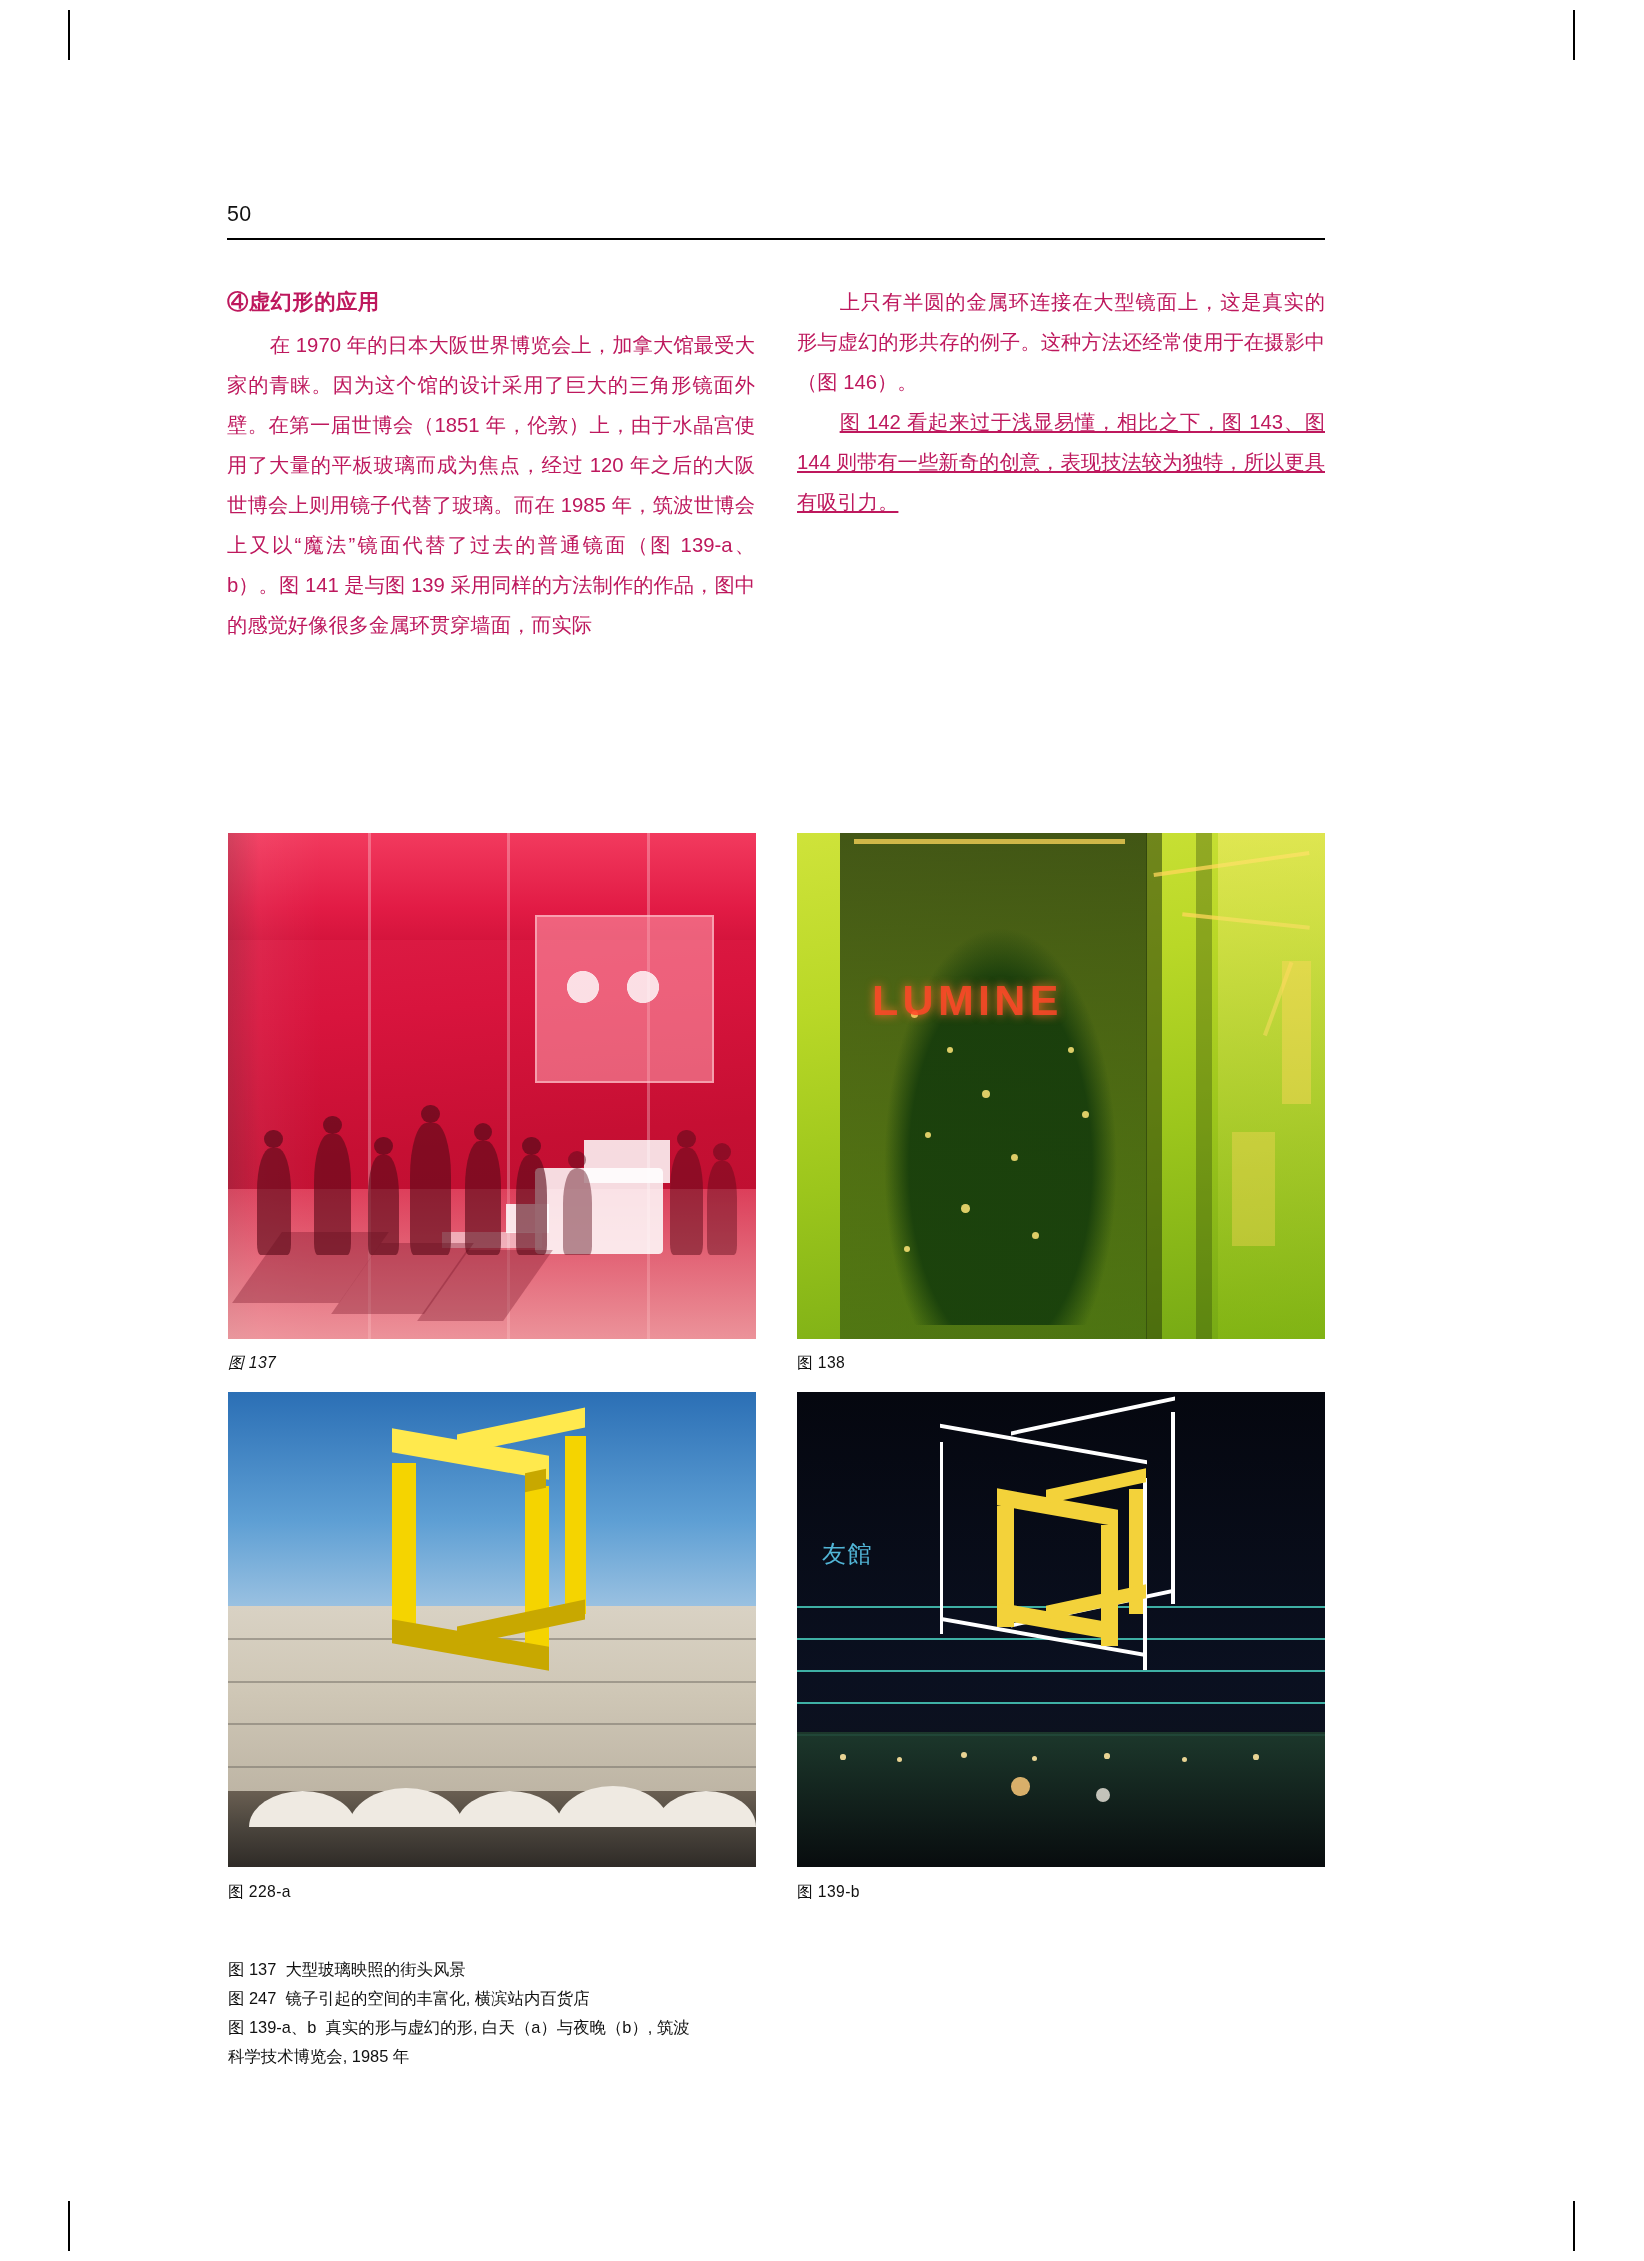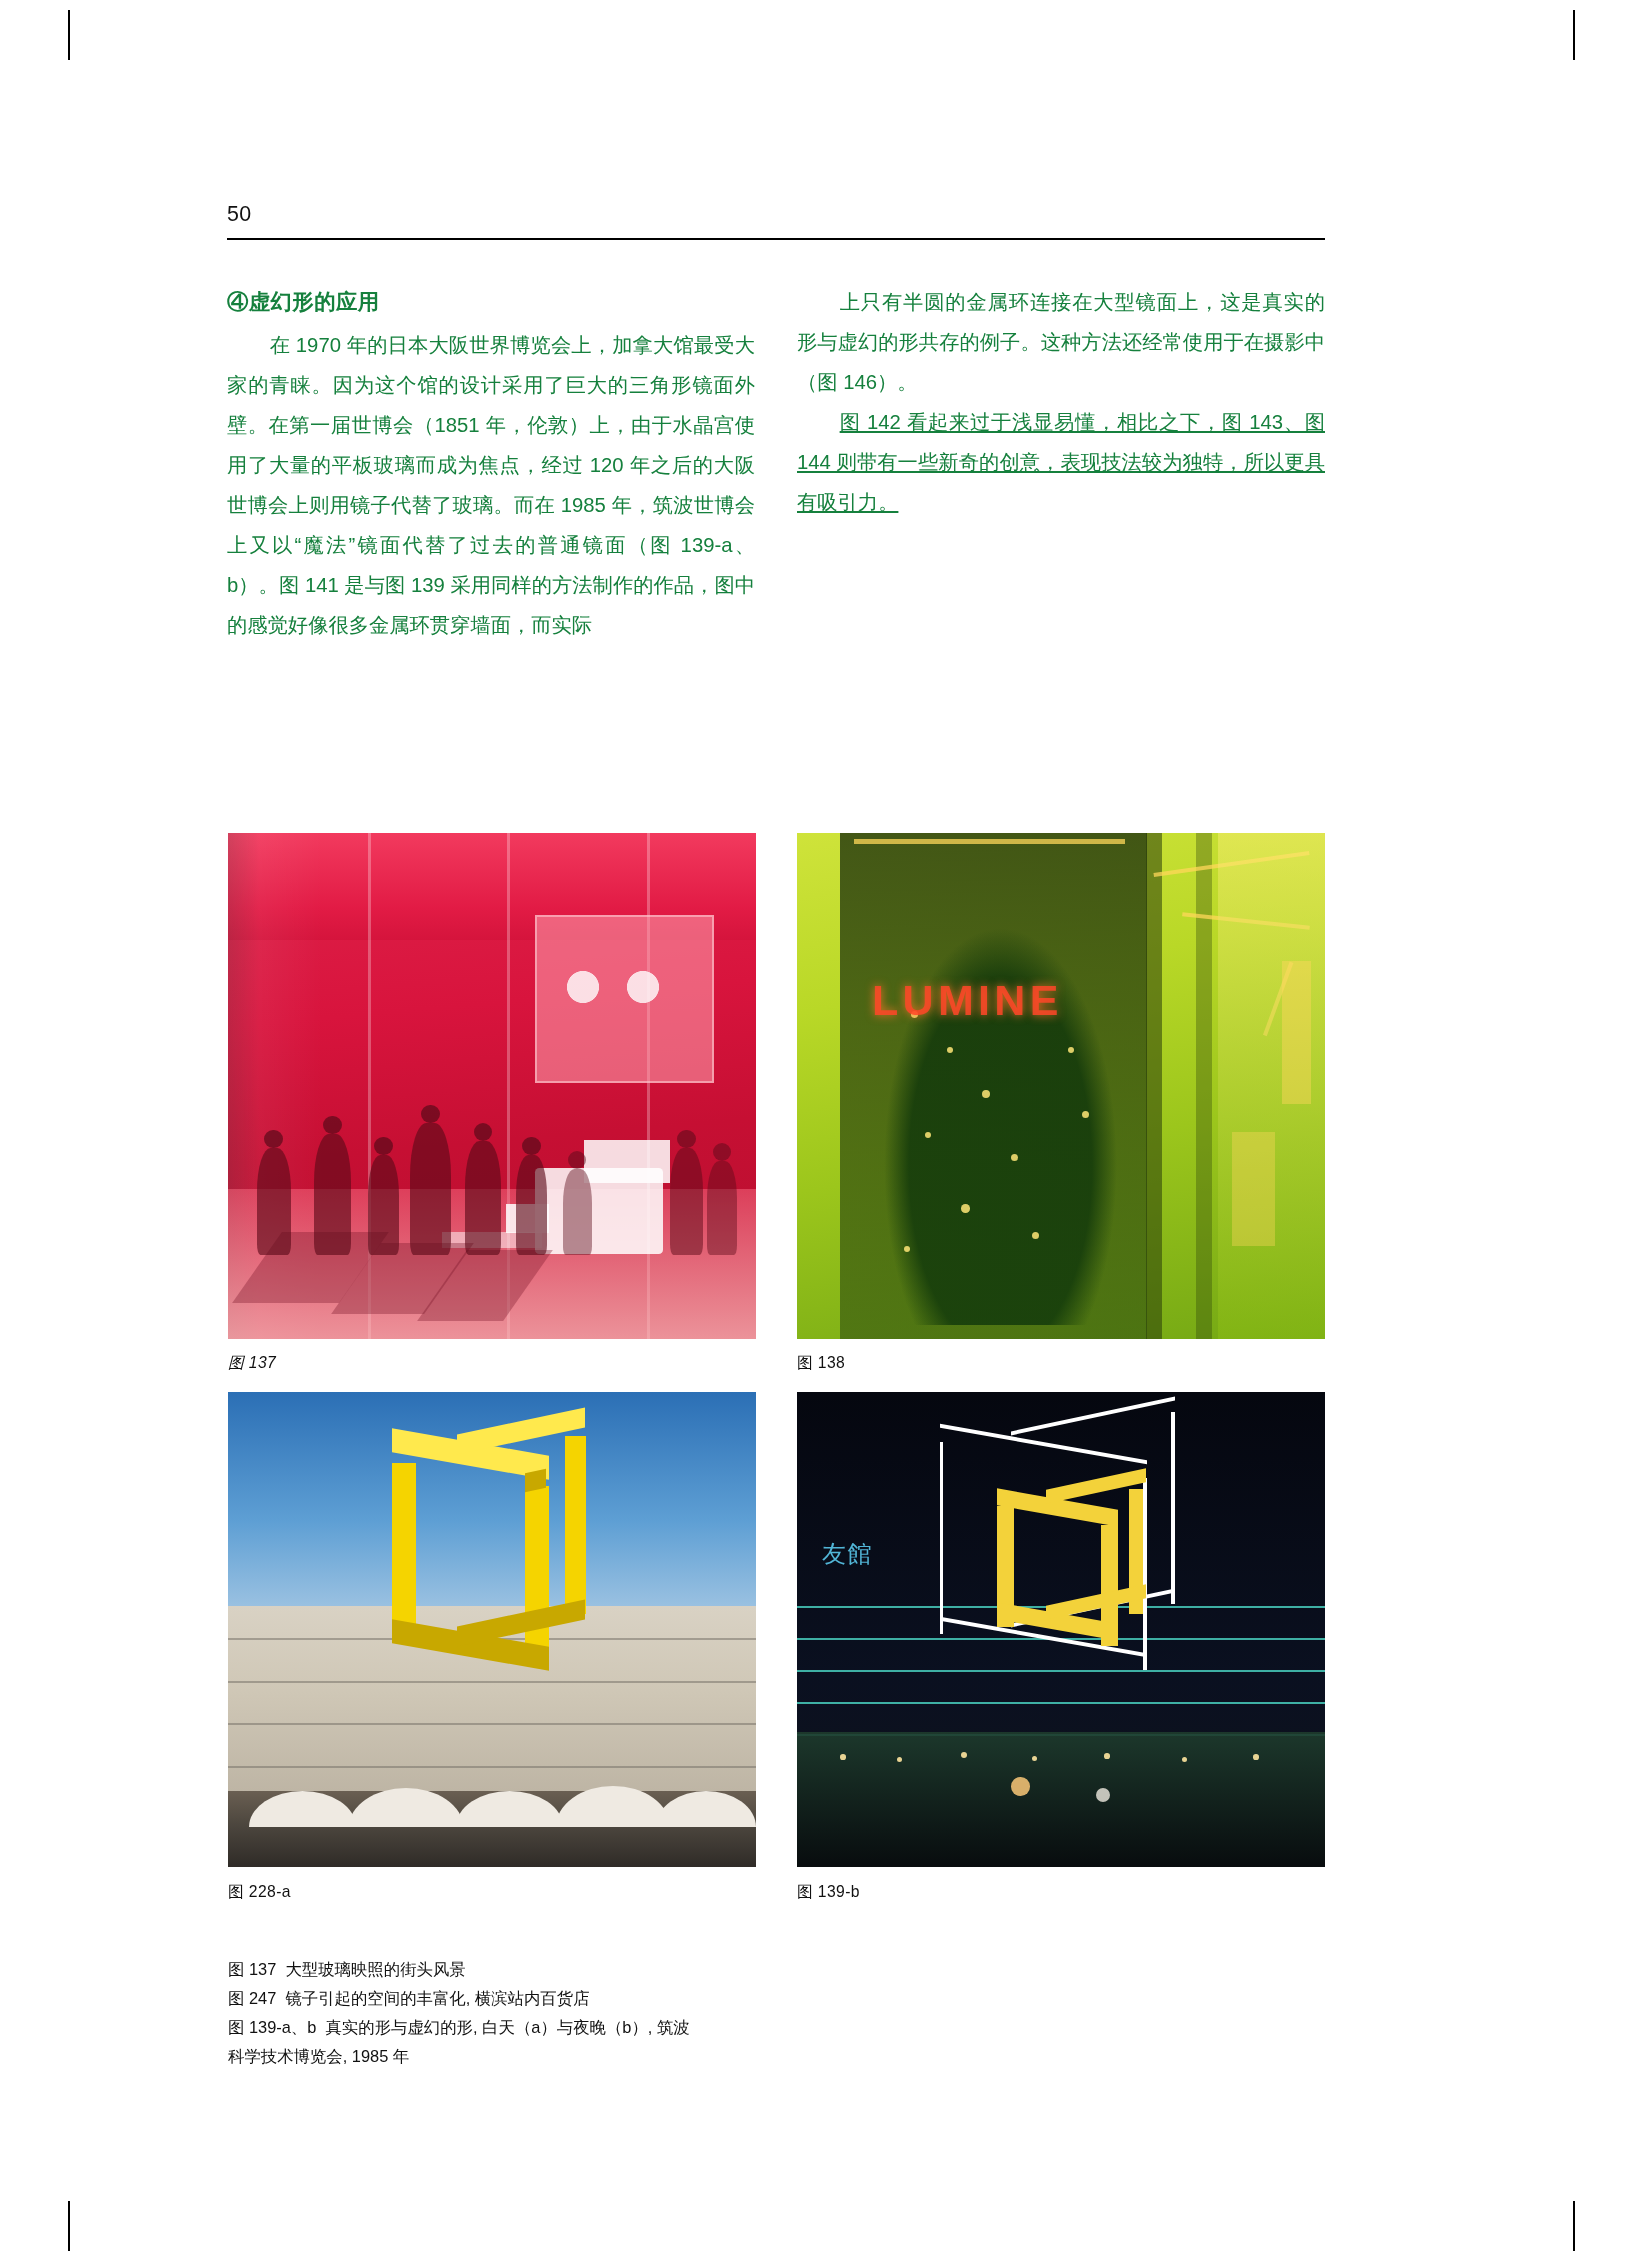--- a/index.html
+++ b/index.html
@@ -47,21 +47,21 @@
     height: 2.1px;
     background: #000;
   }
 
   
   .col {
     position: absolute;
     width: 528px;
     font-size: 20.3px;
     line-height: 40px;
-    color: #15803d;
+    color: #be185d;
     text-align: justify;
     text-justify: inter-character;
   }
   .col-left { left: 227px; top: 282px; }
   .col-right { left: 797px; top: 282px; }
 
   .subhead {
     font-size: 21.4px;
     font-weight: bold;
     line-height: 40px;

